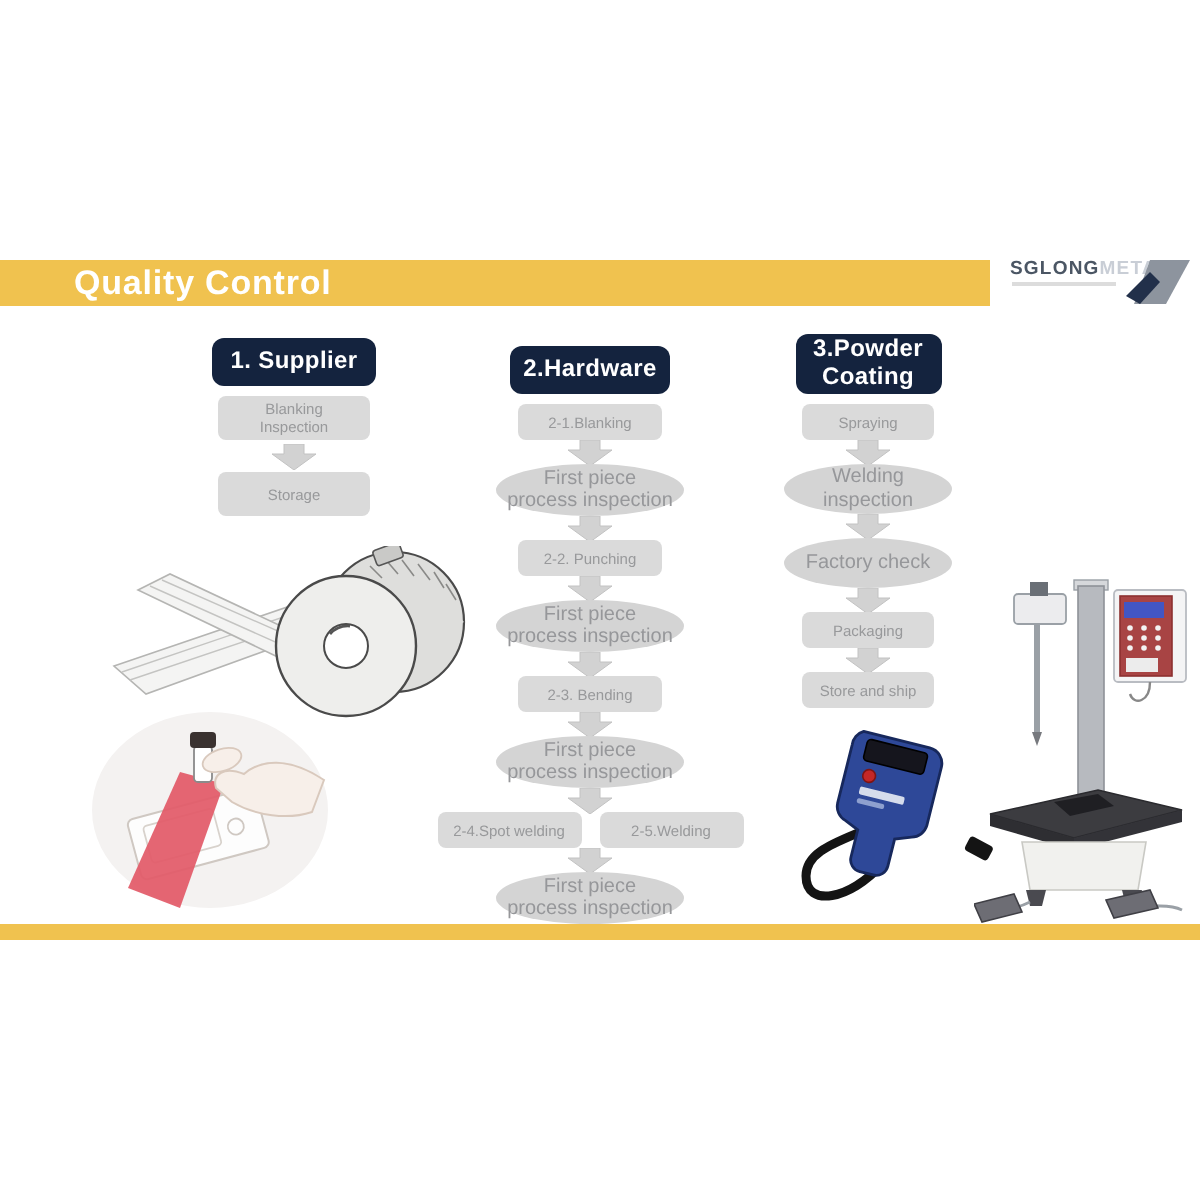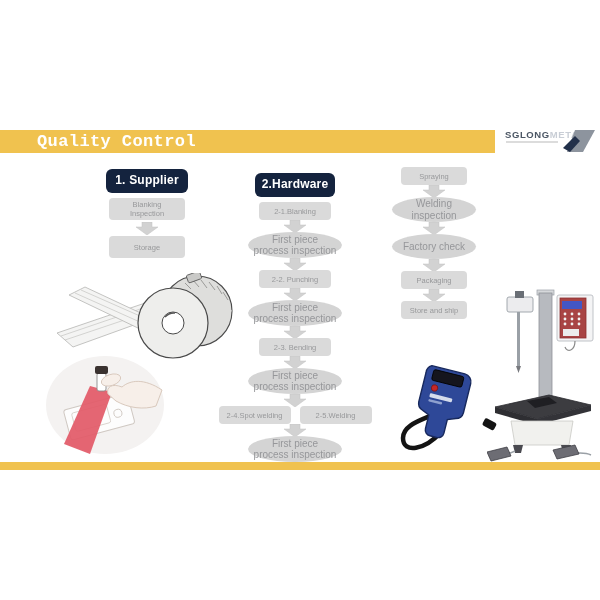--- a/index.html
+++ b/index.html
@@ -1,20 +1,20 @@
 <!DOCTYPE html>
 <html><head>
 <meta charset="utf-8">
 <style>
   html,body{margin:0;padding:0;background:#ffffff;}
   body{width:600px;height:600px;overflow:hidden;font-family:"Liberation Sans",sans-serif;position:relative;}
   .slide{position:absolute;inset:0;background:#ffffff;}
 
   
-  .header-bar{position:absolute;left:0;top:130px;width:495px;height:23px;background:#F0C24F;display:flex;align-items:center;font-family:Liberation Mono, monospace;}
+  .header-bar{position:absolute;left:0;top:130px;width:495px;height:23px;background:#F0C24F;display:flex;align-items:center;}
   .header-bar .title{margin-left:37px;color:#ffffff;font-size:17px;font-weight:700;letter-spacing:.4px;}
 
   
   .logo{position:absolute;left:505px;top:127px;width:90px;height:32px;}
   .logo-text{position:absolute;left:0;top:2px;font-size:9.5px;font-weight:700;letter-spacing:.6px;white-space:nowrap;}
   .logo-primary{color:#4b5664;}
   .logo-secondary{color:#c9ced6;}
   .logo-tagline{position:absolute;left:1px;top:14px;width:52px;height:2px;background:#dcdcdc;}
   .logo-mark{position:absolute;left:58px;top:2px;}
 
@@ -128,20 +128,22 @@
         </div>
         <div class="fc-arrow">
           <svg width="24" height="13" viewBox="0 0 24 13">
             <polygon points="7,0 17,0 17,5 23,5 12,13 1,5 7,5" fill="#d2d2d2" stroke="#c2c2c2" stroke-width="0.5"></polygon>
           </svg>
         </div>
         <div class="fc-ellipse">First piece
 process inspection</div>
       </div>
       <div class="flow-col c-powder-coating" style="left: 381px; top: 167px; width: 106px;">
+        <div class="col-header">3.Powder
+Coating</div>
         <div class="fc-box">Spraying</div>
         <div class="fc-arrow">
           <svg width="24" height="13" viewBox="0 0 24 13">
             <polygon points="7,0 17,0 17,5 23,5 12,13 1,5 7,5" fill="#d2d2d2" stroke="#c2c2c2" stroke-width="0.5"></polygon>
           </svg>
         </div>
         <div class="fc-ellipse">Welding
 inspection</div>
         <div class="fc-arrow">
           <svg width="24" height="13" viewBox="0 0 24 13">

